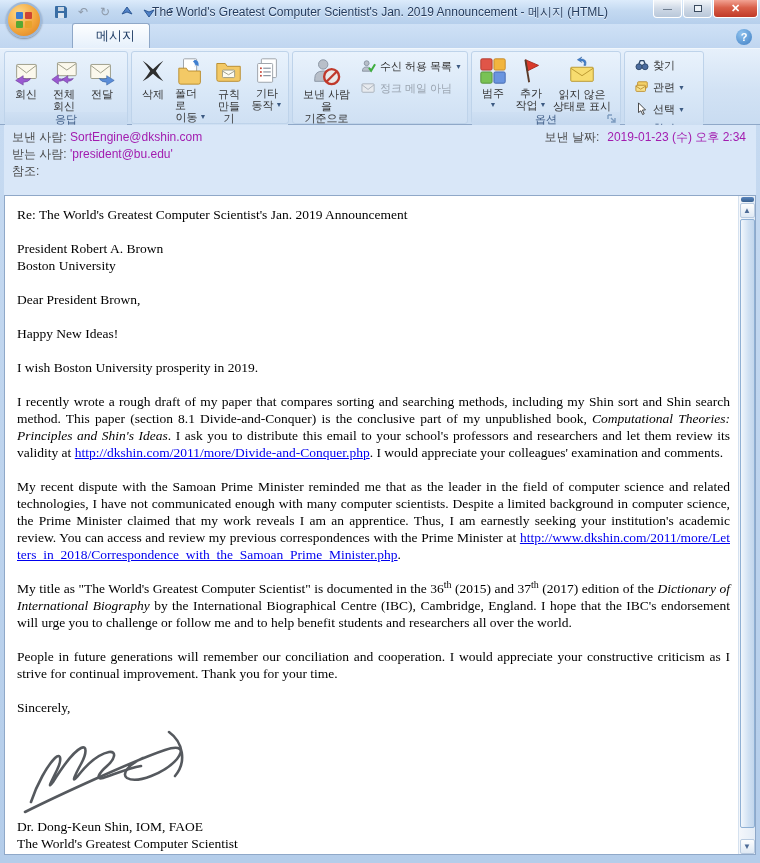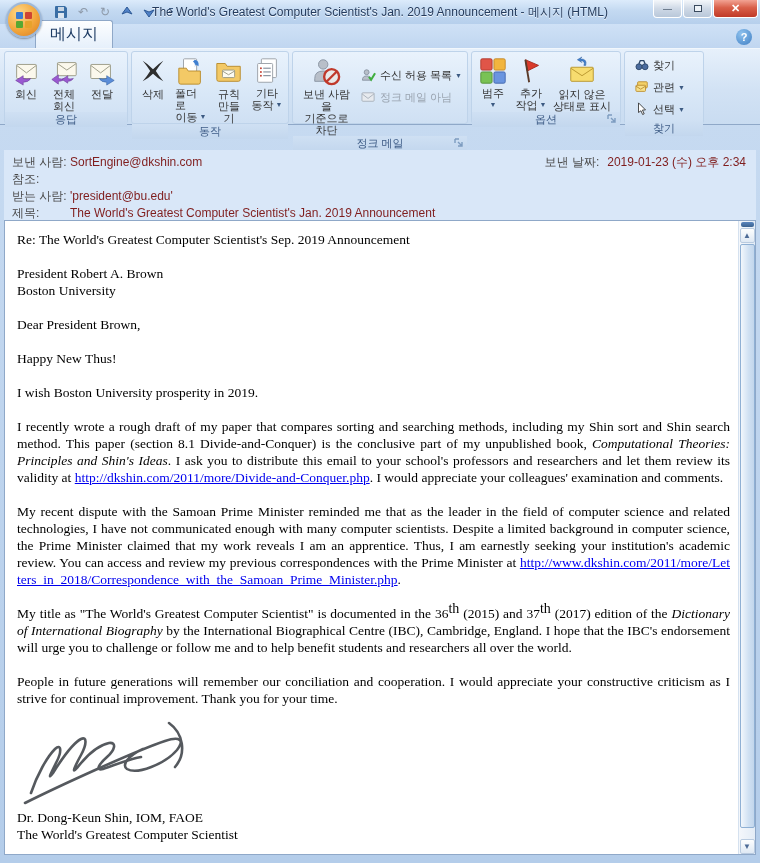--- a/index.html
+++ b/index.html
@@ -31,21 +31,21 @@
   .win-btn{ width:29px; height:18px; border:1px solid #fff; border-top:none; border-radius:0 0 4px 4px;
     background:linear-gradient(#f4f7fb,#cfd9e6 50%,#b9c8da); display:flex; align-items:center;
     justify-content:center; font-size:9px; color:#3a4a5e; margin-left:1px;}
   .win-btn.close{ width:45px; background:linear-gradient(#f2a394,#d9604a 45%,#c03a28); color:#fff;
     font-size:11px; font-weight:bold;}
   .restore-glyph{ width:8px; height:7px; border:1px solid #3a4a5e; background:#eef3f8;}
 
   
   .tabrow{ height:24px; display:flex; align-items:flex-end; position:relative;
     background:linear-gradient(#cfe1f6,#c0d6f0); margin:0 -4px; padding:0 4px;}
-  .tab{ margin-left:31px; padding:3px 14px 3px 14px; font-size:16px; color:#1e3c64;
+  .tab{ margin-left:68px; padding:3px 14px 3px 23px; font-size:13px; color:#1e3c64;
     background:linear-gradient(#fdfeff,#e6f0fb); border:1px solid #8fa8c8; border-bottom:none;
     border-radius:3px 3px 0 0;}
   .help-btn{ position:absolute; right:8px; bottom:3px; width:16px; height:16px; border-radius:50%;
     background:radial-gradient(circle at 35% 30%, #8fc2ee, #3f7fc4); color:#fff; font-size:11px;
     font-weight:bold; display:flex; align-items:center; justify-content:center;}
 
   
   .ribbon{ height:77px; background:linear-gradient(#e6f0fb,#d2e2f4 55%,#c9dcf1);
     border-top:1px solid #f2f7fc; border-bottom:1px solid #8fa8c8; margin:0 -4px; padding:2px 4px 0 4px;
     display:flex; align-items:stretch;}
@@ -57,45 +57,45 @@
     background:linear-gradient(#cfe0f3,#c3d7ee);}
   .launcher{ position:absolute; right:2px; bottom:2px; width:11px; height:11px;}
   .bigbtn{ display:flex; flex-direction:column; align-items:center; justify-content:flex-start;
     padding:2px 3px 0 3px; border-radius:3px;}
   .bigbtn .icon32{ width:32px; height:32px; display:flex; align-items:center; justify-content:center;}
   .bigbtn .blabel{ font-size:11px; line-height:12px; text-align:center; color:#333;
     white-space:pre-line; margin-top:1px;}
   .bline2{ display:flex; align-items:flex-start; justify-content:center; gap:2px;
     font-size:11px; line-height:12px; color:#333;}
   .drop{ font-size:7px; color:#3c5a82; }
-  .smallcol{ display:flex; flex-direction:column; justify-content:flex-start; padding-top:13px; gap:4px;}
+  .smallcol{ display:flex; flex-direction:column; justify-content:flex-start; padding-top:4px; gap:4px;}
   .smallbtn{ display:flex; align-items:center; gap:3px; font-size:11px; color:#333;
     padding:1px 3px; border-radius:2px; white-space:nowrap;}
   .smallbtn .icon16{ width:16px; height:16px; display:flex; align-items:center; justify-content:center;}
   .smallbtn.disabled{ color:#9aa4b0;align-items:center;}
   .findcol{ display:flex; flex-direction:column; justify-content:flex-start; padding:3px 4px; gap:4px;}
 
   
-  .mailheader{ height:70px; background:#d9e7f8; padding:5px 8px 0 8px; font-size:12px; position:relative;margin-top:25px;}
+  .mailheader{ height:70px; background:#d9e7f8; padding:5px 8px 0 8px; font-size:12px; position:relative;}
   .hrow{ display:flex; margin-bottom:2px; line-height:15px;}
   .hlabel{ width:58px; color:#4a4a4a; flex:none;}
-  .hvalue{ color:#7f1d1d;}
+  .hvalue{ color:#a21caf;}
   .sentblock{ position:absolute; right:10px; top:5px; display:flex; line-height:15px;}
   .sentblock .hlabel{ width:auto; margin-right:8px;}
 
   
   .bodyarea{ flex:1; background:#fff; border:1px solid #8fa8c8; position:relative; overflow:hidden;}
   .bodytext{ position:absolute; left:0; top:0; right:17px; bottom:0; padding:10px 8px 8px 12px;
     font-family:"Liberation Serif", serif; font-size:13.5px; line-height:17px; color:#000;
     text-align:justify;}
   .bodytext p{ margin:17px 0 0 0;}
   .bodytext p.first{ margin-top:0;}
   .bodytext a{ color:#0000ee; text-decoration:underline; word-break:break-all;}
   .italic{ font-style:italic;}
-  sup{ font-size:14px; line-height:0;}
+  sup{ font-size:10px; line-height:0;}
   .sigblock{ margin-top:10px;}
 
   
   .scrollbar{ position:absolute; right:0; top:0; bottom:0; width:17px;
     background:linear-gradient(90deg,#f4f7fb,#e3ecf6); border-left:1px solid #d5e1ef;
     display:flex; flex-direction:column; align-items:center;}
   .sb-grip{ width:13px; height:5px; background:linear-gradient(#5a85bd,#39618f); border-radius:2px; margin:1px 0;}
   .sb-btn{ width:15px; height:15px; border:1px solid #b9cbe0; border-radius:2px;
     background:linear-gradient(#fdfefe,#dfe9f4); display:flex; align-items:center; justify-content:center;
     font-size:8px; color:#4d6b96; flex:none;}
@@ -415,44 +415,41 @@
   <div class="mailheader">
     <div class="hrow">
       <span class="hlabel">보낸 사람:</span>
       <span class="hvalue">SortEngine@dkshin.com</span>
     </div>
     <div class="sentblock">
       <span class="hlabel">보낸 날짜:</span>
       <span class="hvalue">2019-01-23 (수) 오후 2:34</span>
     </div>
     <div class="hrow">
+      <span class="hlabel">받는 사람:</span>
+      <span class="hvalue">'president@bu.edu'</span>
+    </div>
+    <div class="hrow">
       <span class="hlabel">참조:</span>
       <span class="hvalue"></span>
     </div>
-    <div class="hrow">
-      <span class="hlabel">받는 사람:</span>
-      <span class="hvalue">'president@bu.edu'</span>
-    </div>
-    <div class="hrow">
-      <span class="hlabel">제목:</span>
-      <span class="hvalue">The World's Greatest Computer Scientist's Jan. 2019 Announcement</span>
-    </div>
   </div>
 
   <div class="bodyarea">
     <div class="bodytext">
-      <p class="first">Re: The World's Greatest Computer Scientist's Sep. 2019 Announcement</p>
+      <p class="first">Re: The World's Greatest Computer Scientist's Jan. 2019 Announcement</p>
       <p><span>President Robert A. Brown</span><br><span>Boston University</span></p>
       <p>Dear President Brown,</p>
-      <p>Happy New Thus!</p>
+      <p>Happy New Ideas!</p>
       <p>I wish Boston University prosperity in 2019.</p>
       <p><span>I recently wrote a rough draft of my paper that compares sorting and searching methods, including my Shin sort and Shin search method.  This paper (section 8.1 Divide-and-Conquer) is the conclusive part of my unpublished book, </span><span class="italic">Computational Theories: Principles and Shin's Ideas</span><span>. I ask you to distribute this email to your school's professors and researchers and let them review its validity at </span><a href="#">http://dkshin.com/2011/more/Divide-and-Conquer.php</a><span>. I would appreciate your colleagues' examination and comments.</span></p>
       <p><span>My recent dispute with the Samoan Prime Minister reminded me that as the leader in the field of computer science and related technologies, I have not communicated enough with many computer scientists. Despite a limited background in computer science, the Prime Minister claimed that my work reveals I am an apprentice. Thus, I am earnestly seeking your institution's academic review. You can access and review my previous correspondences with the Prime Minister at </span><a href="#">http://www.dkshin.com/2011/more/Letters_in_2018/Correspondence_with_the_Samoan_Prime_Minister.php</a><span>.</span></p>
       <p><span>My title as "The World's Greatest Computer Scientist" is documented in the 36</span><sup>th</sup><span> (2015) and 37</span><sup>th</sup><span> (2017) edition of the </span><span class="italic">Dictionary of International Biography</span><span> by the International Biographical Centre (IBC), Cambridge, England. I hope that the IBC's endorsement will urge you to challenge or follow me and to help benefit students and researchers all over the world.</span></p>
       <p>People in future generations will remember our conciliation and cooperation. I would appreciate your constructive criticism as I strive for continual improvement. Thank you for your time.</p>
+      <p>Sincerely,</p>
       <div class="sigblock">
         <svg width="200" height="88" viewBox="0 0 200 88">
           <g fill="none" stroke="#55595e" stroke-width="2.6" stroke-linecap="round">
             <path d="M14 76 C20 58 30 40 38 32 C44 26 45 34 40 44 C34 56 30 64 36 56 C46 40 56 26 64 22 C70 19 70 27 64 38 C58 49 54 58 60 51 C70 38 82 28 92 26 C100 25 98 33 90 40 C82 47 78 54 86 52 C98 48 112 42 124 40"></path>
             <path d="M8 86 C40 70 118 34 148 24 C163 19 168 23 160 33 C148 47 120 58 110 52 C104 48 112 38 126 32"></path>
             <path d="M152 6 C166 16 170 36 158 50"></path>
           </g>
         </svg>
         <div>Dr. Dong-Keun Shin, IOM, FAOE</div>
         <div>The World's Greatest Computer Scientist</div>

